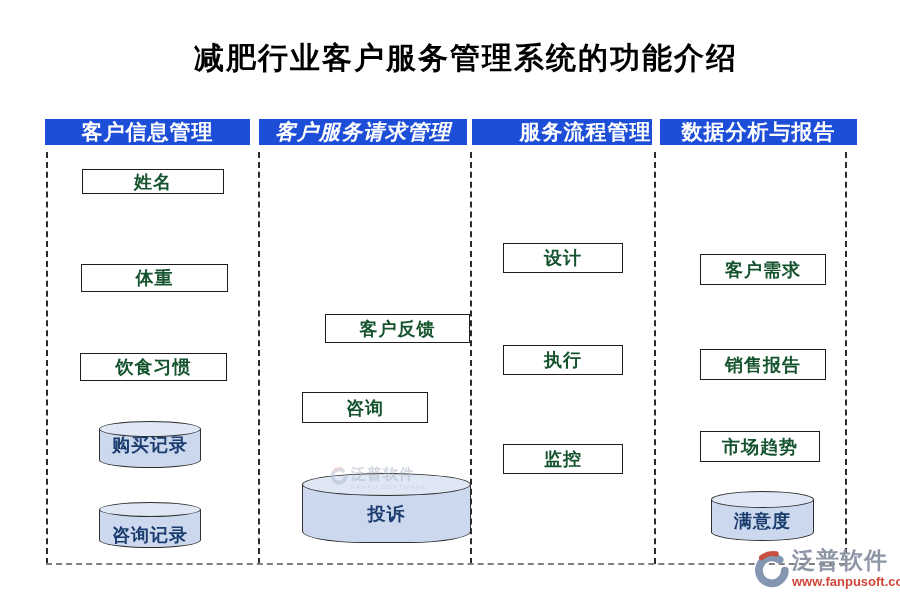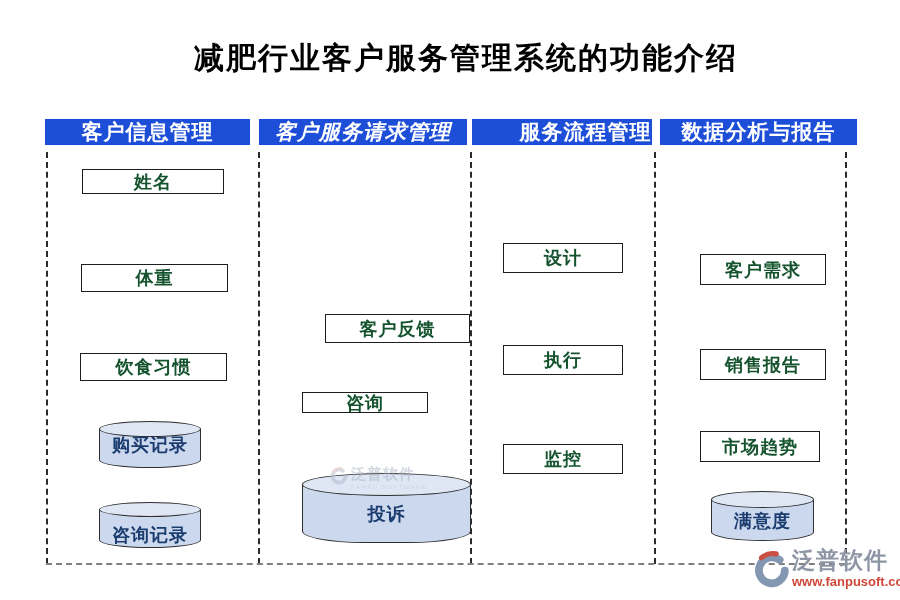--- a/index.html
+++ b/index.html
@@ -70,21 +70,21 @@
         <div class="cyl-top" style="height: 16px;"></div>
         <div class="cyl-label" style="">购买记录</div>
       </div>
       <div class="cyl" style="left: 99px; top: 502px; width: 102px; height: 46px;">
         <div class="cyl-body" style="top: 8px; border-radius: 0px 0px 51px 51px / 0px 0px 8px 8px;"></div>
         <div class="cyl-top" style="height: 15px;"></div>
         <div class="cyl-label" style="padding-top: 20px;">咨询记录</div>
       </div>
       <div class="lane-header" style="left: 259px; width: 208px; font-style: italic;">客户服务请求管理</div>
       <div class="box" style="left: 314px; top: 314px; width: 145px; height: 29px; margin-left: 11px;">客户反馈</div>
-      <div class="box" style="left: 302px; top: 392px; width: 126px; height: 21px;">咨询</div>
+      <div class="box" style="left: 302px; top: 392px; width: 126px; height: 31px;">咨询</div>
       <div class="cyl" style="left: 302px; top: 473px; width: 121px; height: 70px; padding-left: 48px;">
         <div class="cyl-body" style="top: 12px; border-radius: 0px 0px 61px 61px / 0px 0px 12px 12px;"></div>
         <div class="cyl-top" style="height: 23px;"></div>
         <div class="cyl-label" style="padding-top: 12px;">投诉</div>
       </div>
       <div class="lane-header" style="left: 472px; width: 180px; padding-left: 47px;">服务流程管理</div>
       <div class="box" style="left: 503px; top: 243px; width: 120px; height: 30px;">设计</div>
       <div class="box" style="left: 503px; top: 345px; width: 120px; height: 30px;">执行</div>
       <div class="box" style="left: 503px; top: 444px; width: 120px; height: 30px;">监控</div>
       <div class="lane-header" style="left: 660px; width: 197px;">数据分析与报告</div>

